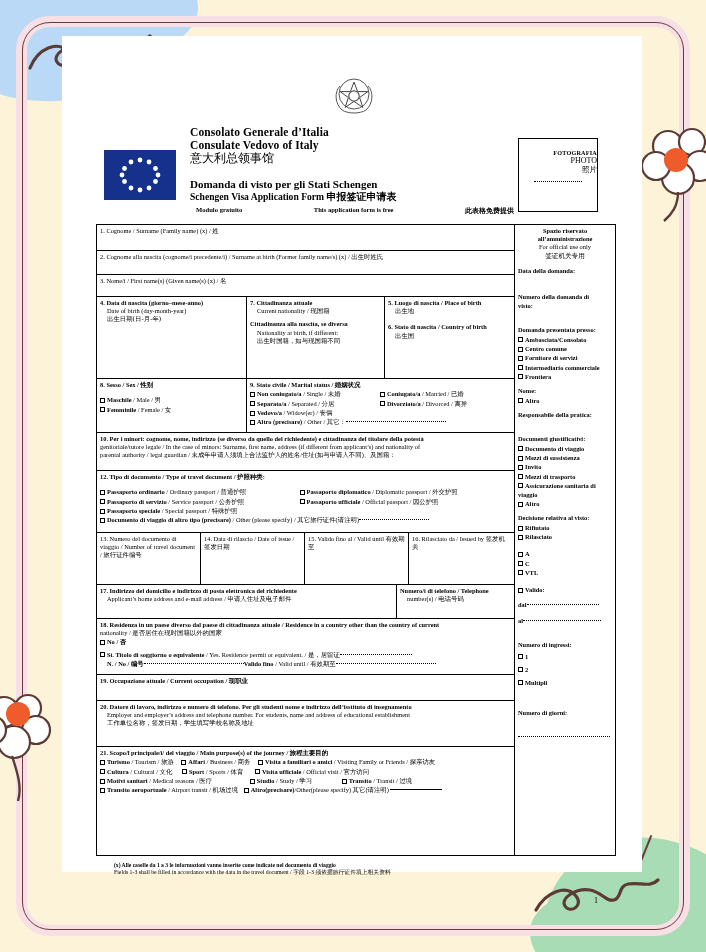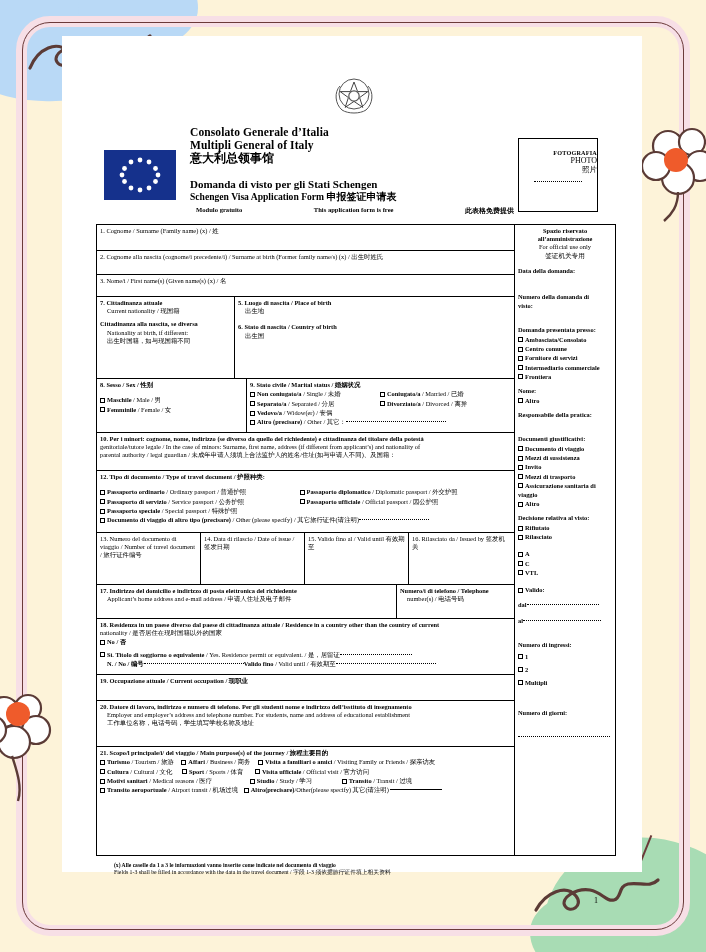--- a/index.html
+++ b/index.html
@@ -59,21 +59,21 @@
   
   .hdr{ position:relative; height:176px; }
   .emblem{ position:absolute; left:268px; top:38px; width:48px; height:44px; }
   .euflag{
     position:absolute; left:42px; top:114px; width:72px; height:50px;
     background:#15318c; border:1px solid #15318c;
   }
   .euflag svg{ display:block; }
   .hdr-center{ position:absolute; left:128px; top:90px; width:330px; text-align:left; }
   .t1{ font-size:11.5px; font-weight:bold; line-height:12.6px; letter-spacing:.1px; }
-  .t1cn{ font-size:12px; font-weight:bold; line-height:14px; font-family:"DejaVu Sans", sans-serif; }
+  .t1cn{ font-size:12px; font-weight:normal; line-height:14px; font-family:"DejaVu Sans", sans-serif; }
   .t2{ font-size:11px; font-weight:bold; margin-top:13px; line-height:13px; }
   .t3{ font-size:9.6px; font-weight:bold; line-height:12px; }
   .t3 .cn{ font-size:10px; font-family:Liberation Mono, monospace; }
   .t4row{ display:flex; justify-content:space-between; font-size:6.6px; font-weight:bold; margin-top:2px; padding:0 6px; }
   .t4row .cn{ font-size:7px; font-family:"DejaVu Sans", sans-serif; }
 
   .photobox{
     position:absolute; left:456px; top:102px; width:80px; height:74px;
     border:1px solid #000; text-align:right; padding-top:10px;
   }
@@ -196,21 +196,21 @@
           <circle cx="19.5" cy="30.5" r="2.4"></circle>
             <circle cx="17" cy="24" r="2.4"></circle>
           <circle cx="19.5" cy="17.5" r="2.4"></circle>
             <circle cx="26" cy="11" r="2.4"></circle>
         </g>
       </svg>
     </div>
 
     <div class="hdr-center">
       <div class="t1">Consolato Generale d’Italia</div>
-      <div class="t1">Multipli General of Italy</div>
+      <div class="t1">Consulate Vedovo of Italy</div>
       <div class="t1cn">意大利总领事馆</div>
       <div class="t2">Domanda di visto per gli Stati Schengen</div>
       <div class="t3">
         <span>Schengen Visa Application Form</span>
         <span class="cn">申报签证申请表</span>
       </div>
       <div class="t4row">
         <span>Modulo gratuito</span>
         <span>This application form is free</span>
         <span class="cn">此表格免费提供</span>
@@ -235,20 +235,25 @@
 
       <div class="row" style="height:24px;">
         <div class="lbl">2. Cognome alla nascita (cognome/i precedente/i) / Surname at birth (Former family name/s) (x) / 出生时姓氏</div>
       </div>
 
       <div class="row" style="height:22px;">
         <div class="lbl">3. Nome/i / First name(s) (Given name(s) (x) / 名</div>
       </div>
 
       <div class="row rowflex" style="height:82px;">
+        <div class="cell" style="width:150px;">
+          <div class="lbl b">4. Data di nascita (giorno–mese-anno)</div>
+          <div class="lbl ind">Date of birth (day-month-year)</div>
+          <div class="lbl cn ind">出生日期(日-月-年)</div>
+        </div>
         <div class="cell" style="width:138px;">
           <div class="lbl b">7. Cittadinanza attuale</div>
           <div class="lbl ind">Current nationality / 现国籍</div>
           <div class="lbl" style="height:5px;"></div>
           <div class="lbl b">Cittadinanza alla nascita, se diversa</div>
           <div class="lbl ind">Nationality at birth, if different:</div>
           <div class="lbl cn ind">出生时国籍，如与现国籍不同</div>
         </div>
         <div class="cell" style="width:128px;">
           <div class="lbl"><b>5. Luogo di nascita / Place of birth</b></div>
@@ -346,21 +351,21 @@
         <div class="opt ind"><b>N. / No / 编号</b><span class="dots" style="min-width:100px;"></span><b>Valido fino</b><span> / Valid until / 有效期至</span><span class="dots" style="min-width:100px;"></span></div>
       </div>
 
       <div class="row" style="height:26px;">
         <div class="lbl"><b>19. Occupazione attuale / Current occupation / 现职业</b></div>
       </div>
 
       <div class="row" style="height:46px;">
         <div class="lbl b">20. Datore di lavoro, indirizzo e numero di telefono. Per gli studenti nome e indirizzo dell’isstituto di insegnamento</div>
         <div class="lbl ind">Employer and employer’s address and telephone number. For students, name and address of educational establishment</div>
-        <div class="lbl cn ind">工作单位名称，电话号码，学生填写学校名称及地址</div>
+        <div class="lbl cn ind">工作单位名称，签发日期，学生填写学校名称及地址</div>
       </div>
 
       <div class="row" style="height:54px;">
         <div class="lbl"><b>21. Scopo/l principale/i/ del viaggio / Main purpose(s) of the journey / 旅程主要目的</b></div>
         <div class="opt">
           <span><span class="cbx"></span><b>Turismo</b><span> / Tourism / 旅游</span></span>
           <span style="margin-left:6px;"><span class="cbx"></span><b>Affari</b><span> / Business / 商务</span></span>
           <span style="margin-left:6px;"><span class="cbx"></span><b>Visita a familiari o amici</b><span> / Visiting Family or Friends / 探亲访友</span></span>
         </div>
         <div class="opt">

